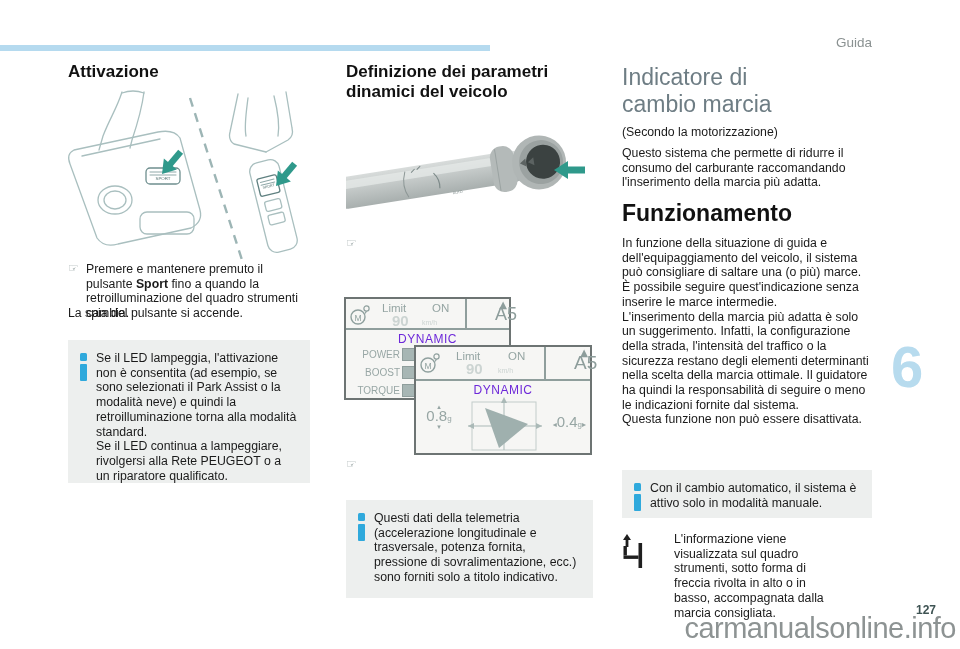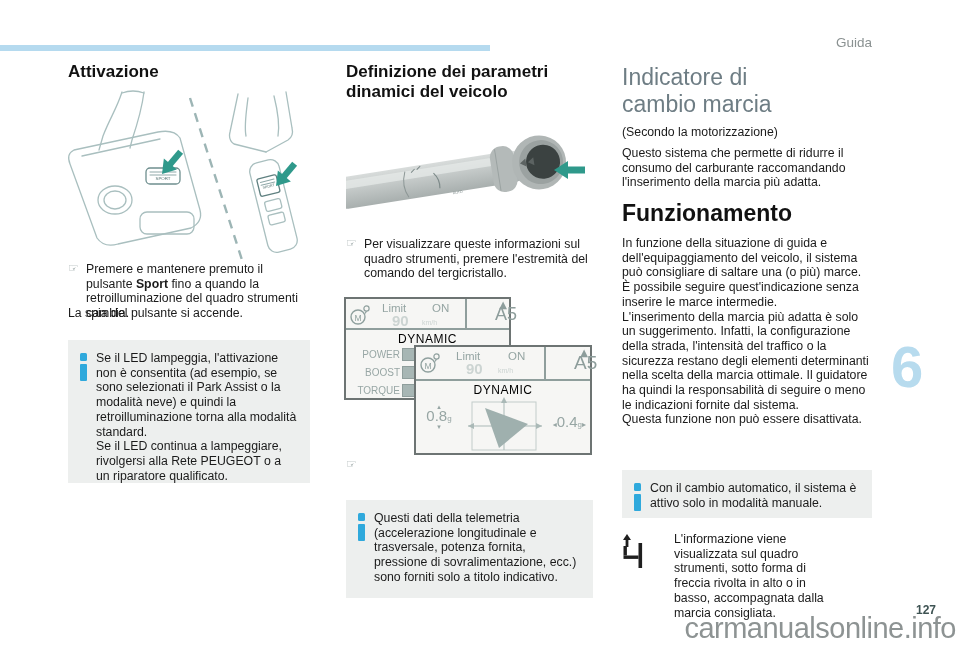--- a/index.html
+++ b/index.html
@@ -35,21 +35,21 @@
   .s-gauge{position:absolute;left:3px;top:5px;}
   .s-limit{position:absolute;font-size:11.5px;color:#95a5a3;top:3px;}
   .s-on{position:absolute;font-size:11.5px;color:#95a5a3;top:3px;}
   .s-speed{position:absolute;font-size:15px;font-weight:bold;color:#ccd4d2;top:13px;}
   .s-unit{position:absolute;font-size:7px;color:#ccd4d2;top:20px;}
   .s-gearcell{position:absolute;right:0;top:0;bottom:0;border-left:2px solid #8f9e9c;}
   .s-gear{position:absolute;left:4px;top:5px;font-size:19px;color:#8d9d9b;margin-left:24px;}
   .s-up{position:absolute;right:2px;top:0px;font-size:10px;color:#8d9d9b;
         font-family:"DejaVu Sans",sans-serif;}
   .s-dyn{position:absolute;left:0;width:100%;text-align:center;font-size:12px;
-         letter-spacing:.5px;color:#000000;}
+         letter-spacing:.5px;color:#6d28d9;}
   .bar-row{position:absolute;height:13px;}
   .bar-label{position:absolute;right:0;top:1px;font-size:10px;color:#98a7a5;}
   .bar-outline{position:absolute;left:56px;top:0;width:104px;height:13px;
                border:1.5px solid #8f9e9c;box-sizing:border-box;background:#f1f1ef;}
   .bar-fill{height:100%;background:#a7b6b4;border-right:1.5px solid #8f9e9c;box-sizing:border-box;}
   .gval{color:#97a6a4;font-size:15px;}
   .gval .gu{font-size:8px;}
   .tri{font-family:"DejaVu Sans",sans-serif;color:#97a6a4;}
   .latg{position:absolute;left:5px;top:57px;width:36px;text-align:center;line-height:10px;}
   .latg .tri{font-size:7px;display:block;line-height:7px;}
@@ -155,21 +155,20 @@
         <polygon points="189,56 183,60 189,64" fill="#5c6362"></polygon>
       </g>
       <g fill="#2f998b" transform="translate(208,58) rotate(90)">
         <polygon points="0,0 -9,-14 9,-14"></polygon>
           <rect x="-3.5" y="-31" width="7" height="18"></rect>
       </g>
     </svg>
 
     <div class="instr body-text" style="top:181px;">
       <span class="hand">☞</span>
-      <span>Per visualizzare queste informazioni sul quadro strumenti, premere l'estremità del comando del tergicristallo.</span>
     </div>
 
     <div class="screens">
 
       <div class="screen screen1">
         <div class="s-head">
           <svg class="s-gauge" width="24" height="22" viewBox="0 0 24 22">
             <circle cx="9" cy="13" r="7" stroke="#8fa09e" fill="none" stroke-width="1.4"></circle>
             <text x="9" y="16.5" font-size="8.5" text-anchor="middle" fill="#8fa09e">M</text>
             <circle cx="17.5" cy="4.5" r="2.6" stroke="#8fa09e" fill="none" stroke-width="1.2"></circle>

